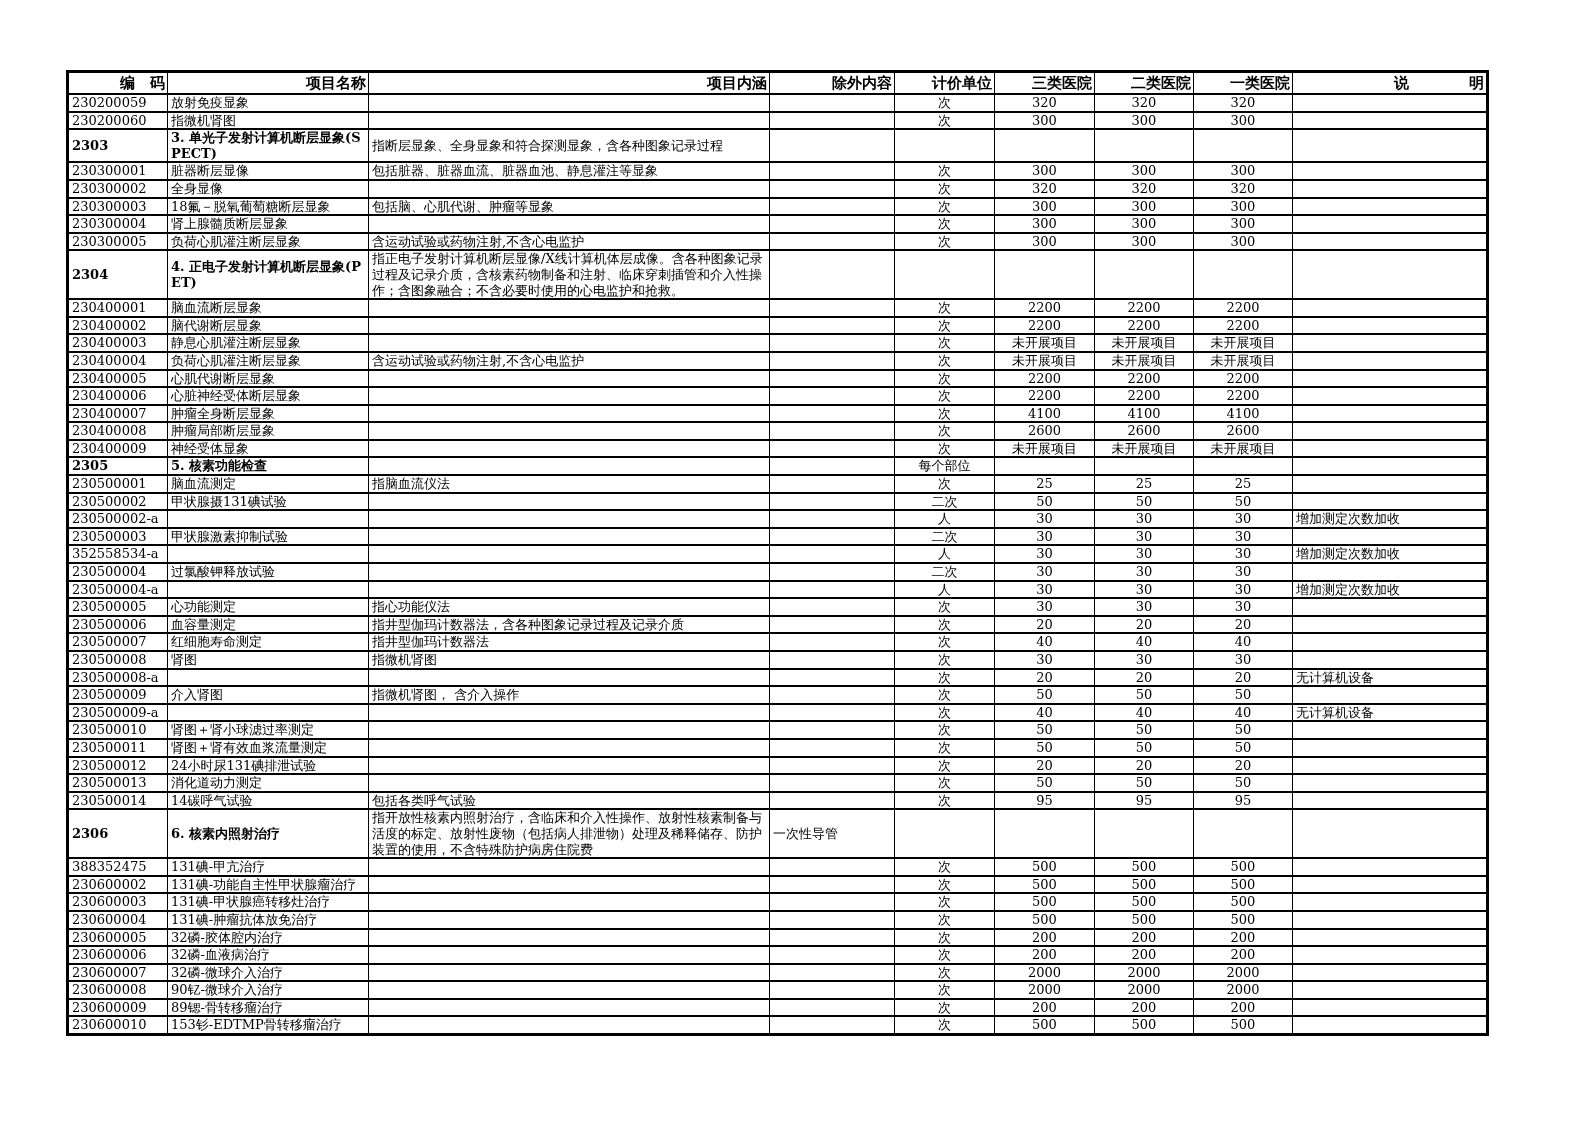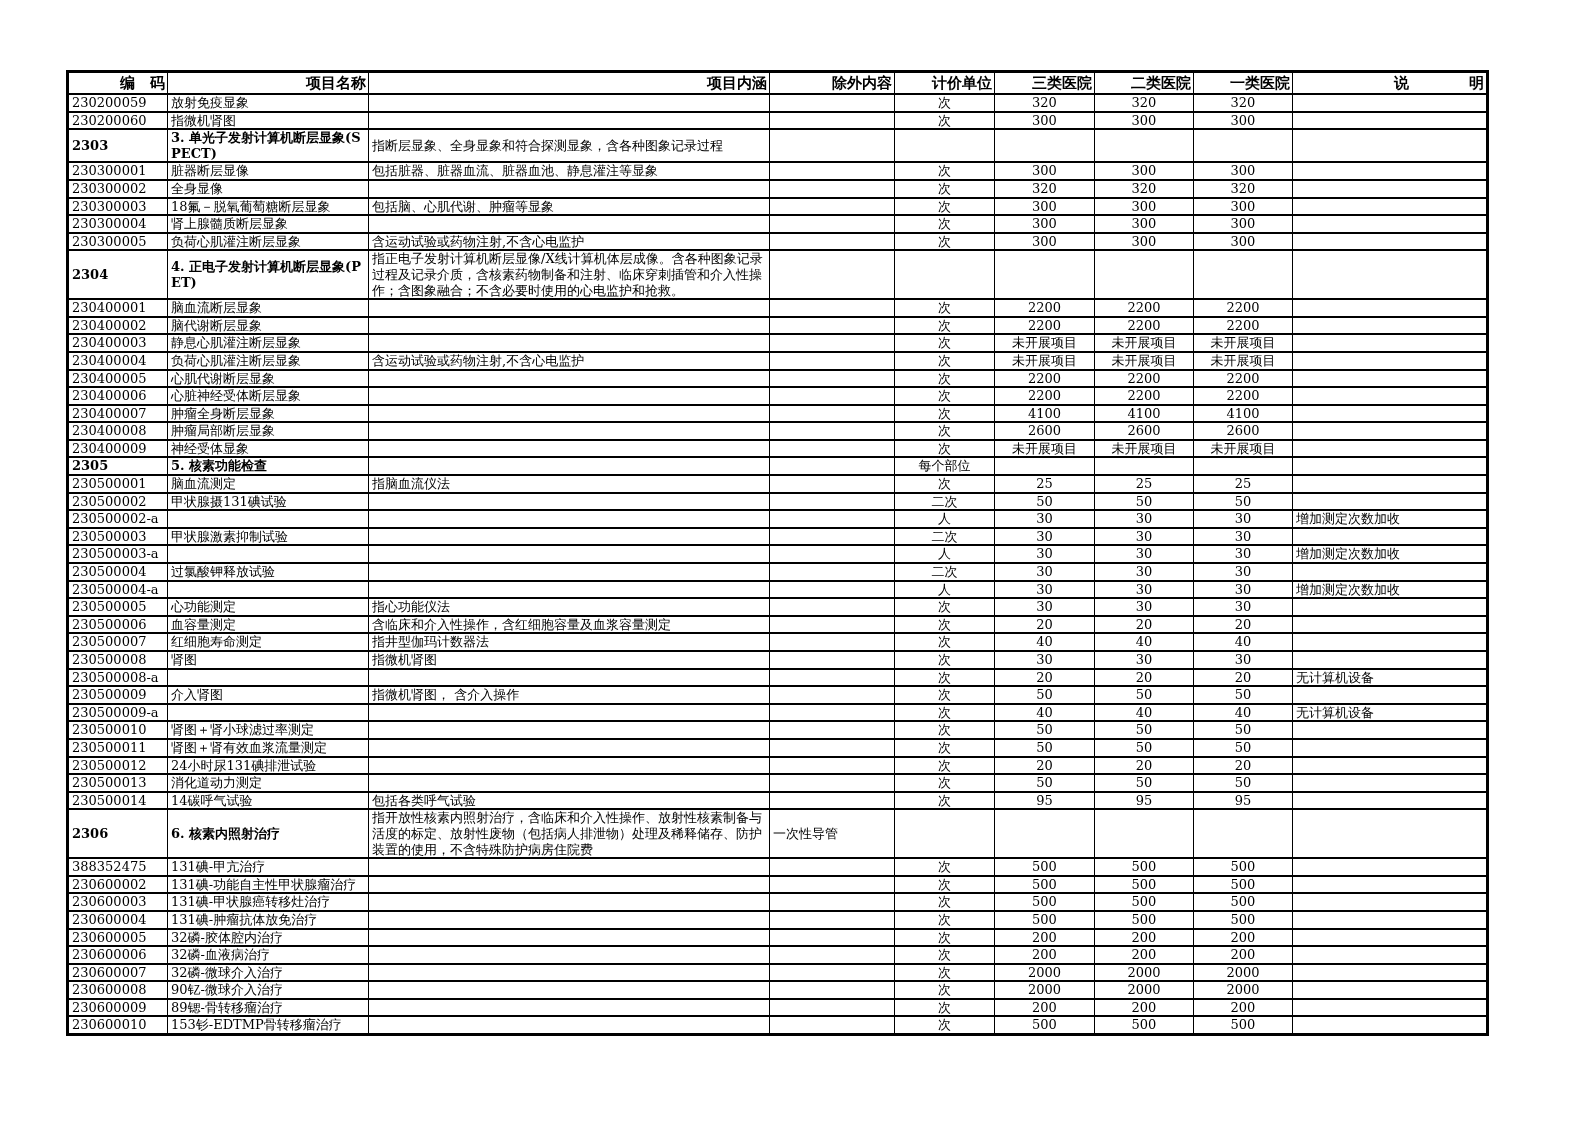--- a/index.html
+++ b/index.html
@@ -334,21 +334,21 @@
           <td class="name">甲状腺激素抑制试验</td>
           <td class="content"></td>
           <td class="excluded"></td>
           <td class="center">二次</td>
           <td class="center">30</td>
           <td class="center">30</td>
           <td class="center">30</td>
           <td class="note"></td>
         </tr>
         <tr>
-          <td class="code">230500003-a</td>
+          <td class="code">352558534-a</td>
           <td class="name"></td>
           <td class="content"></td>
           <td class="excluded"></td>
           <td class="center">人</td>
           <td class="center">30</td>
           <td class="center">30</td>
           <td class="center">30</td>
           <td class="note">增加测定次数加收</td>
         </tr>
         <tr>
@@ -380,21 +380,21 @@
           <td class="excluded"></td>
           <td class="center">次</td>
           <td class="center">30</td>
           <td class="center">30</td>
           <td class="center">30</td>
           <td class="note"></td>
         </tr>
         <tr>
           <td class="code">230500006</td>
           <td class="name">血容量测定</td>
-          <td class="content">含临床和介入性操作，含红细胞容量及血浆容量测定</td>
+          <td class="content">指井型伽玛计数器法，含各种图象记录过程及记录介质</td>
           <td class="excluded"></td>
           <td class="center">次</td>
           <td class="center">20</td>
           <td class="center">20</td>
           <td class="center">20</td>
           <td class="note"></td>
         </tr>
         <tr>
           <td class="code">230500007</td>
           <td class="name">红细胞寿命测定</td>

